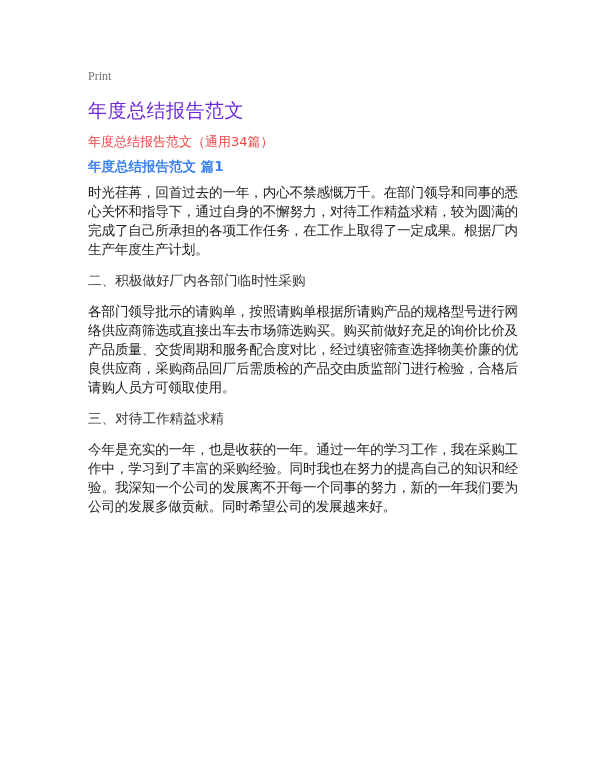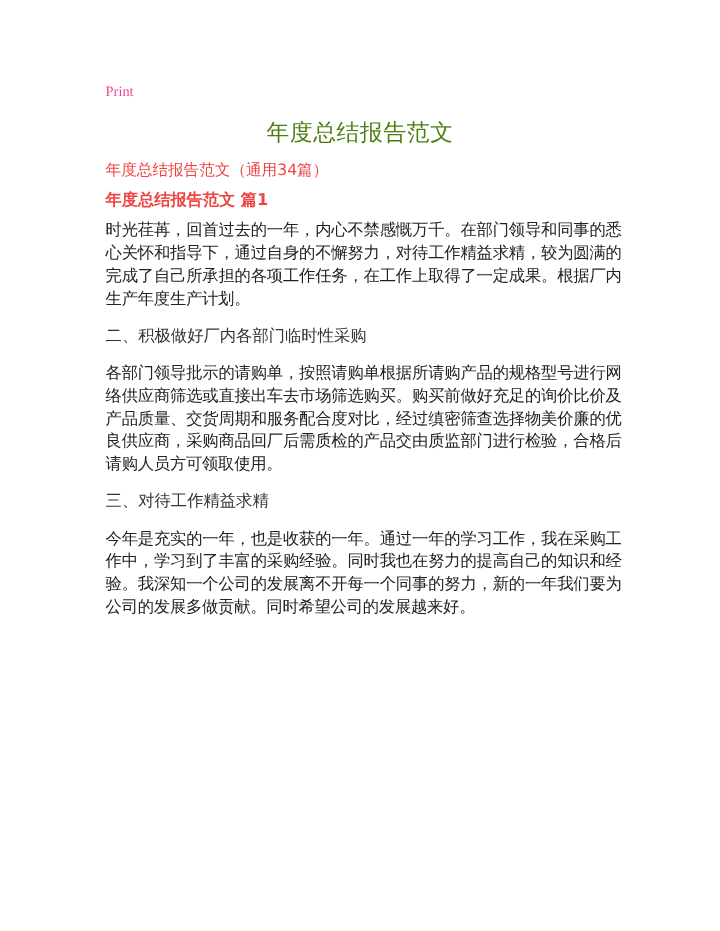--- a/index.html
+++ b/index.html
@@ -1,24 +1,24 @@
 <!DOCTYPE html>
 <html><head>
 <meta charset="utf-8">
 <style>
   html, body { margin: 0; padding: 0; background: #ffffff; }
   body { width: 600px; height: 776px; overflow: hidden; position: relative;
          font-family: "DejaVu Sans", sans-serif; color: #222; }
   .page { position: absolute; left: 88px; top: 0; width: 424px; }
   .print { position: absolute; top: 69px; left: 0; font-family: "Liberation Serif", serif;
-           font-size: 12px; color: #ec4899; }
-  .title { position: absolute; top: 98px; left: 0; width: 424px; text-align: center;
-           font-size: 19px; color: #4d7c0f; letter-spacing: 0.5px; }
+           font-size: 12px; color: #737373; }
+  .title { position: absolute; top: 98px; left: 0; width: 424px; 
+           font-size: 19px; color: #6d28d9; letter-spacing: 0.5px; }
   .subtitle { position: absolute; top: 133px; left: 0; font-size: 13px; color: #ef4444; }
-  .heading { position: absolute; top: 158px; left: 0; font-size: 13.5px; font-weight: bold; color: #ef4444; }
+  .heading { position: absolute; top: 158px; left: 0; font-size: 13.5px; font-weight: bold; color: #3b82f6; }
   .body { position: absolute; top: 183px; left: 0; width: 430px; }
   .para { font-size: 13.6px; line-height: 19px; margin: 0 0 12px 0; color: #222;
           letter-spacing: -0.2px; text-align: justify; }
   .section { font-size: 13.6px; line-height: 19px; margin: 0 0 12px 0; color: #333; }
 </style>
 </head>
 <body>
 
 <div class="page">
   <div class="print">Print</div>

